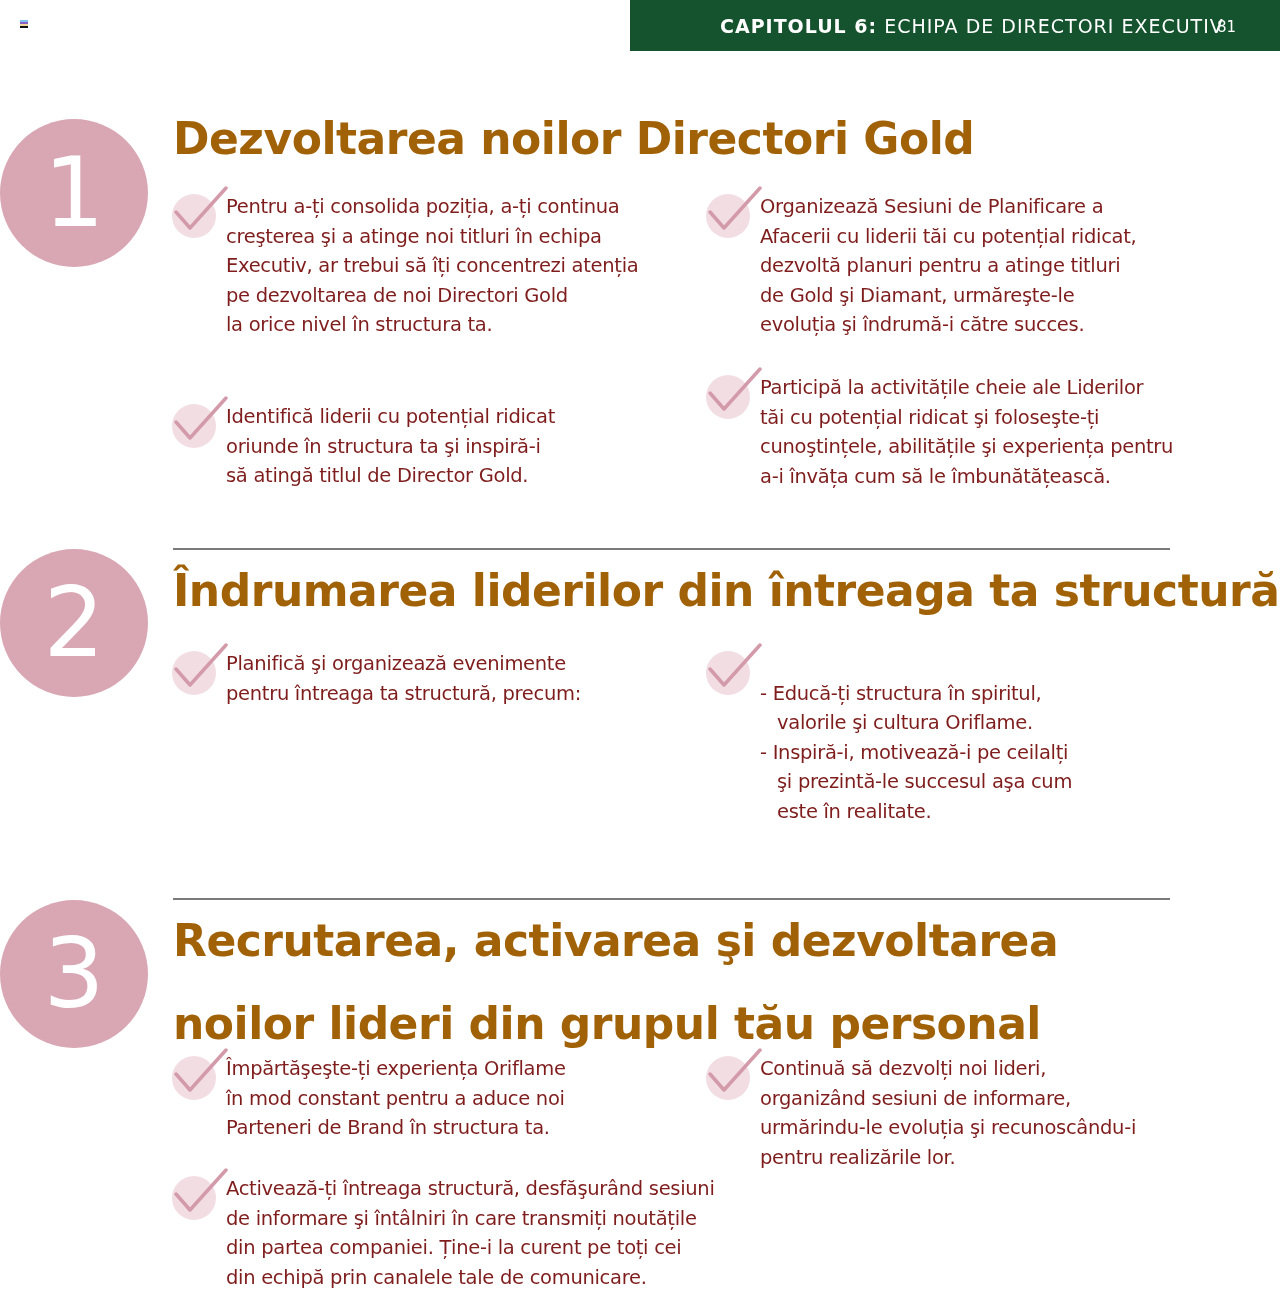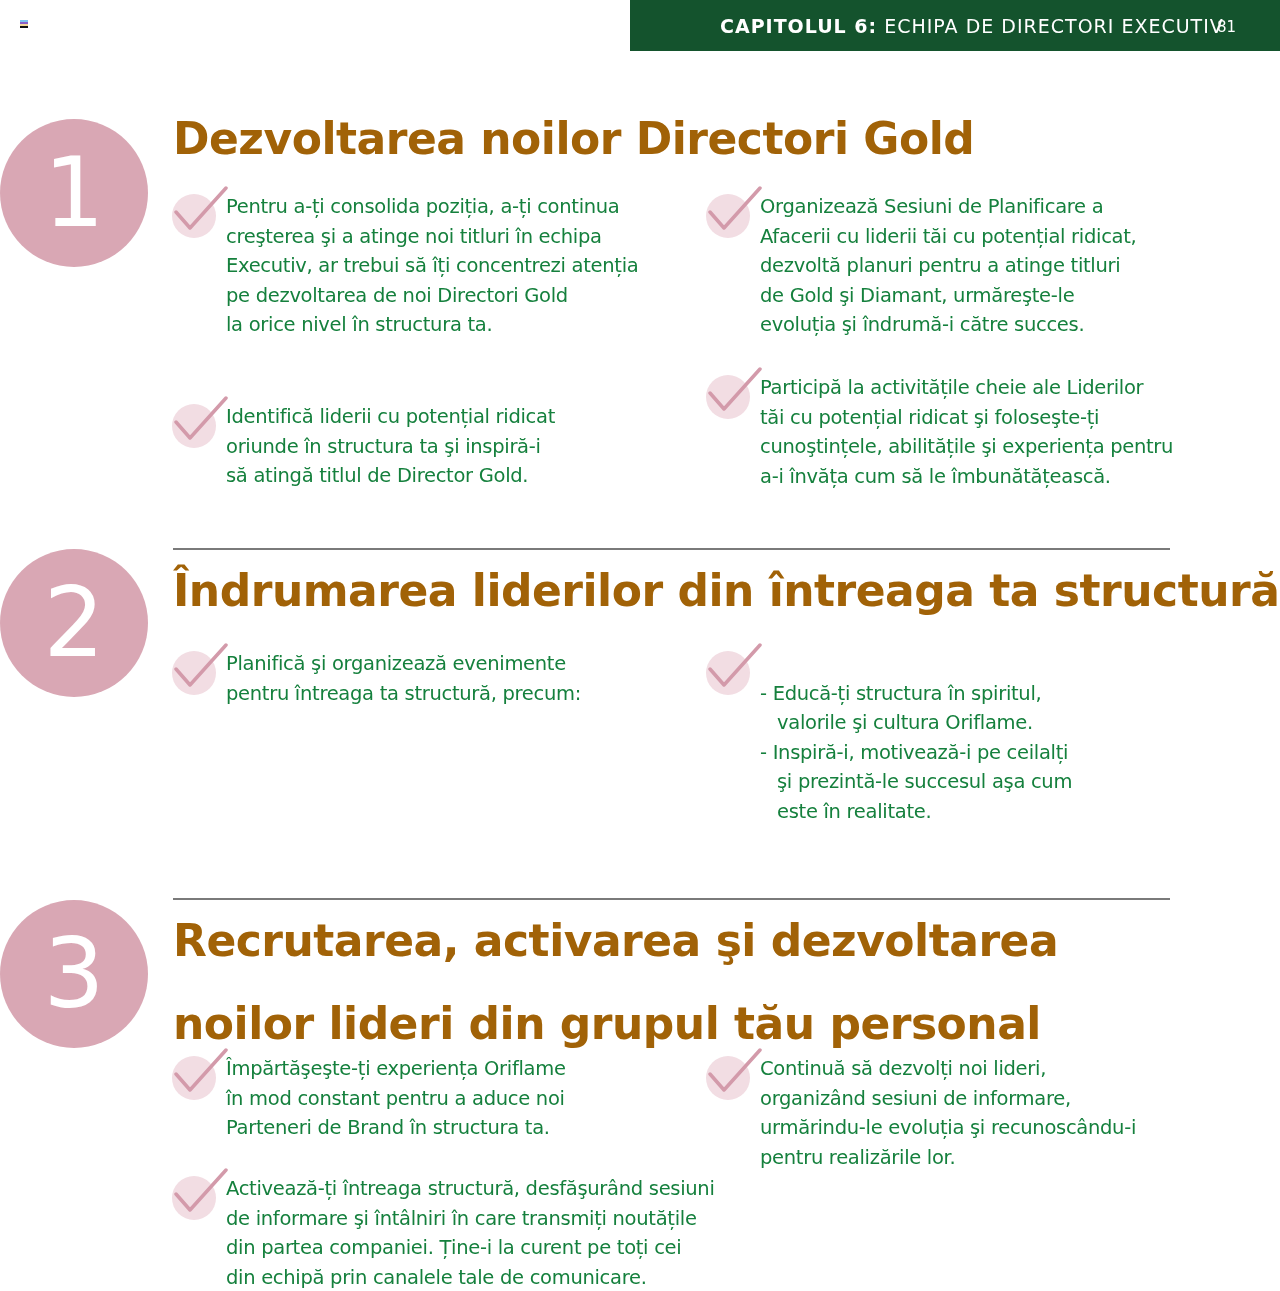--- a/index.html
+++ b/index.html
@@ -40,21 +40,21 @@
       font-size: 44px; line-height: 57px; letter-spacing: -0.5px; white-space: nowrap;
     }
     .divider { position: absolute; left: 173px; width: 997px; height: 2px; background: #7a7a7a; }
     .item { position: absolute; }
     .check {
       position: absolute; left: 0; top: 0; width: 56px; height: 56px;
     }
     .item-text {
       position: absolute; left: 54px; top: 8px;
       font-family: "DejaVu Sans", sans-serif; font-size: 19.5px; line-height: 29.5px;
-      color: #15803d; white-space: pre; letter-spacing: -0.3px;
+      color: #7f1d1d; white-space: pre; letter-spacing: -0.3px;
     }
     .sub { display: block; padding-left: 17px; text-indent: -17px; }
   </style>
 </head>
 <body>
 
 <div class="corner-mark">
   <span style="background:#7ec3f0"></span>
   <span style="background:#8a5fc7"></span>
   <span style="background:#f5d79a"></span>

